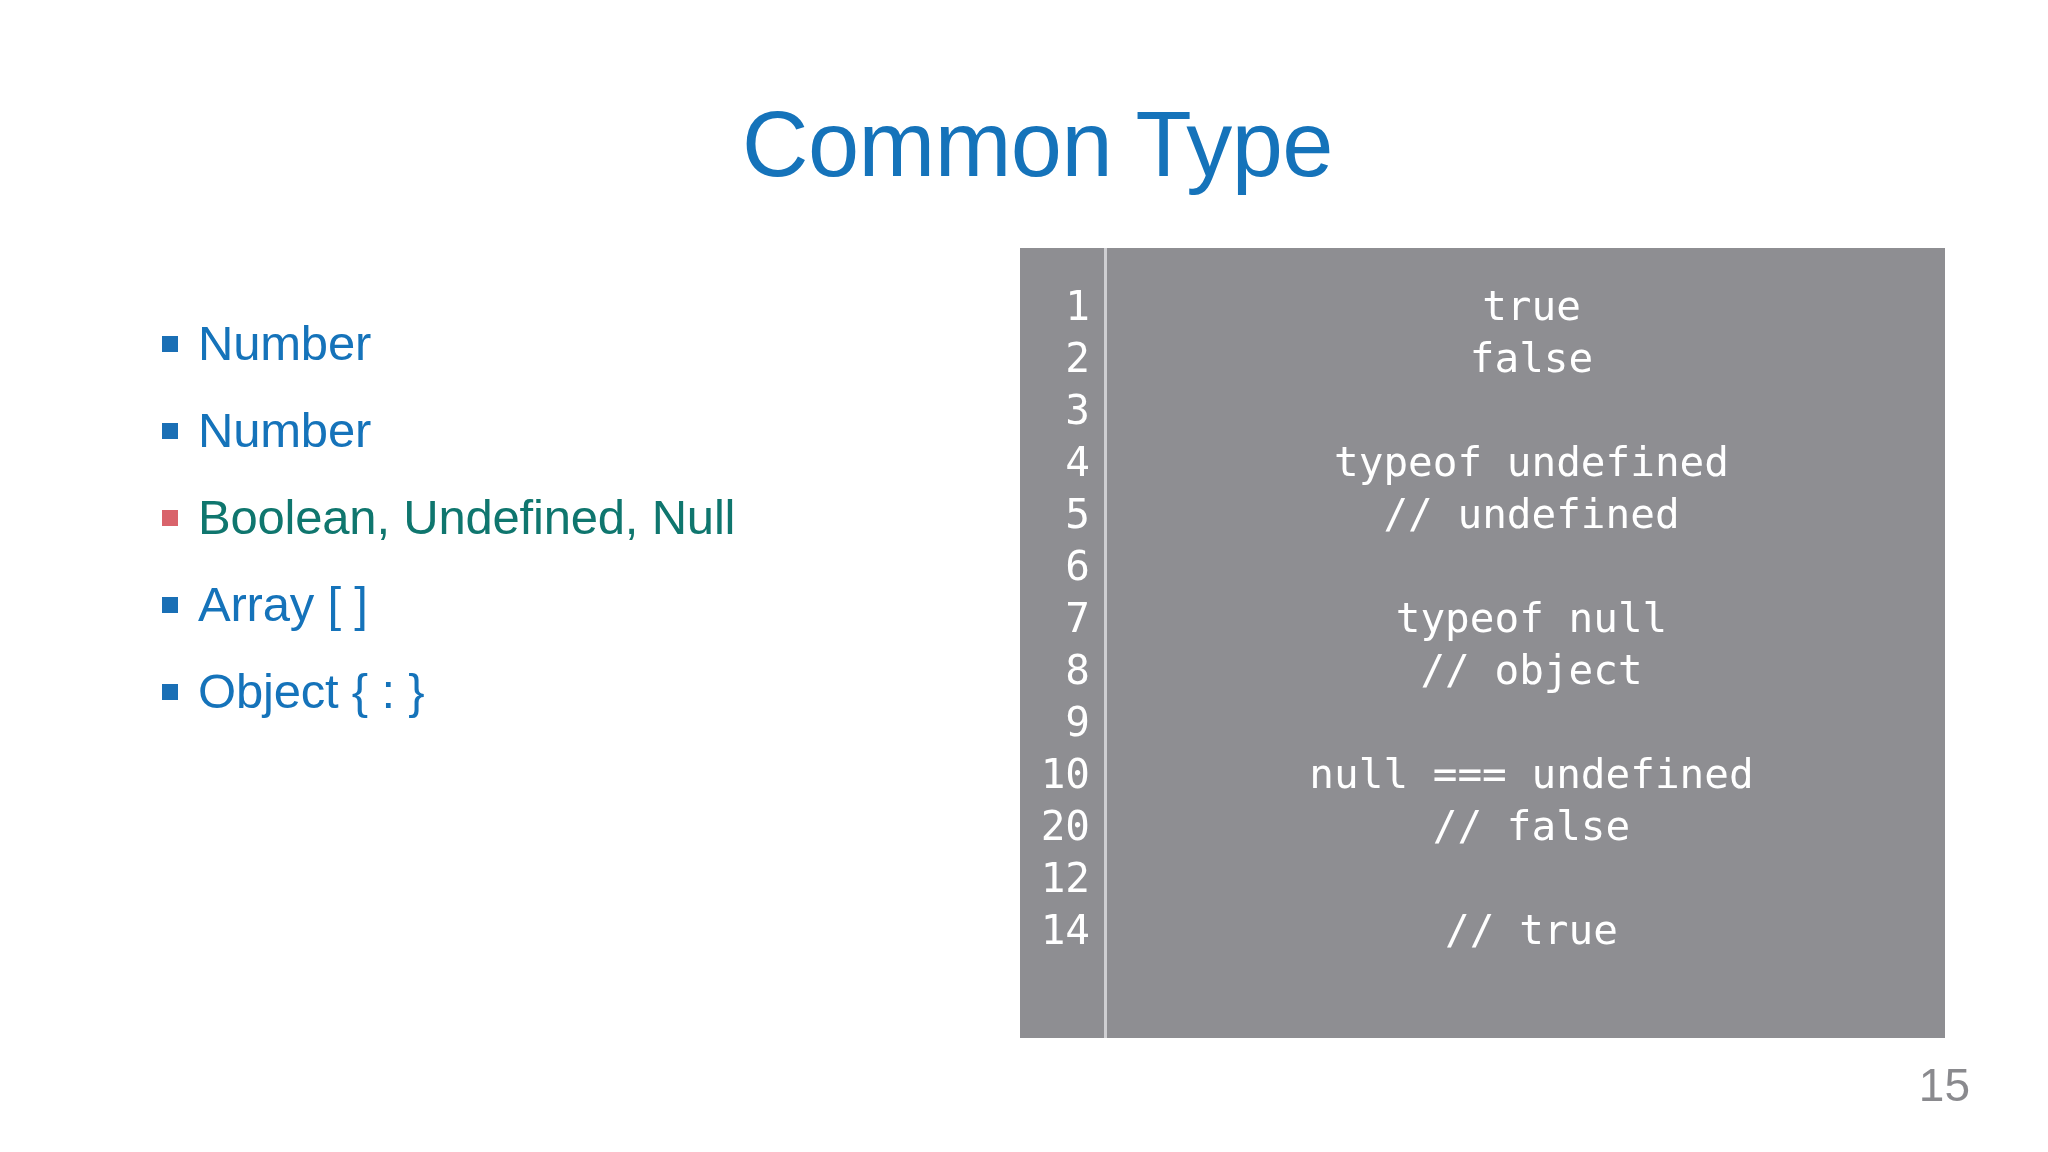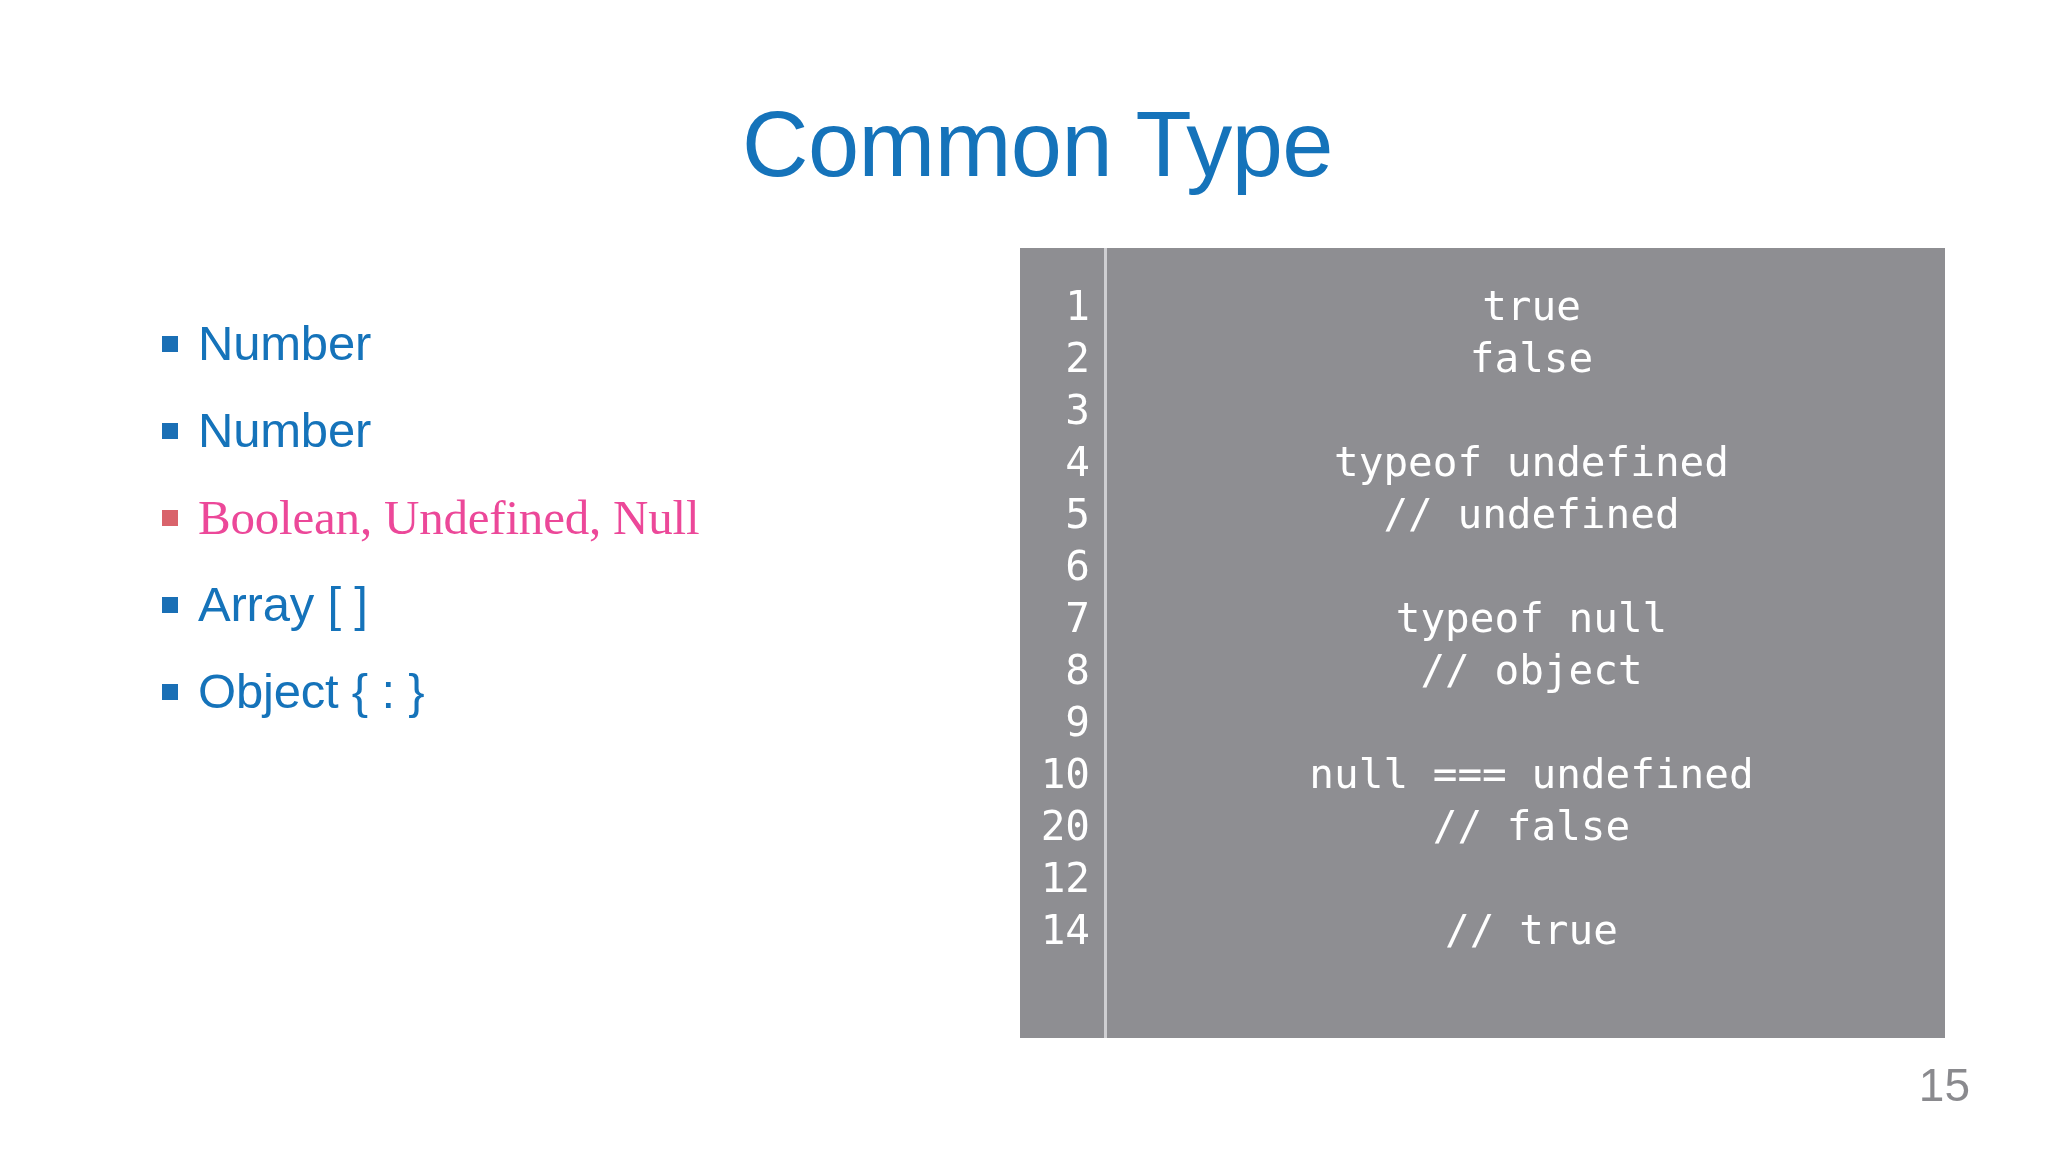--- a/index.html
+++ b/index.html
@@ -63,21 +63,21 @@
     position: absolute;
     left: 2px;
     top: 50%;
     transform: translateY(-50%);
     width: 16px;
     height: 16px;
     display: block;
   }
   .bullet-item.blue { color: #1573ba; }
   .bullet-item.blue .bullet-marker { background: #1a6fb5; }
-  .bullet-item.red { color: #ec4899; font-family: Liberation Serif, serif; }
+  .bullet-item.red { color: #0f766e; }
   .bullet-item.red .bullet-marker { background: #d9636b; }
   .bullet-label { display: inline-block; }
 
   
   .code-block {
     position: absolute;
     left: 1020px;
     top: 248px;
     width: 925px;
     height: 790px;

